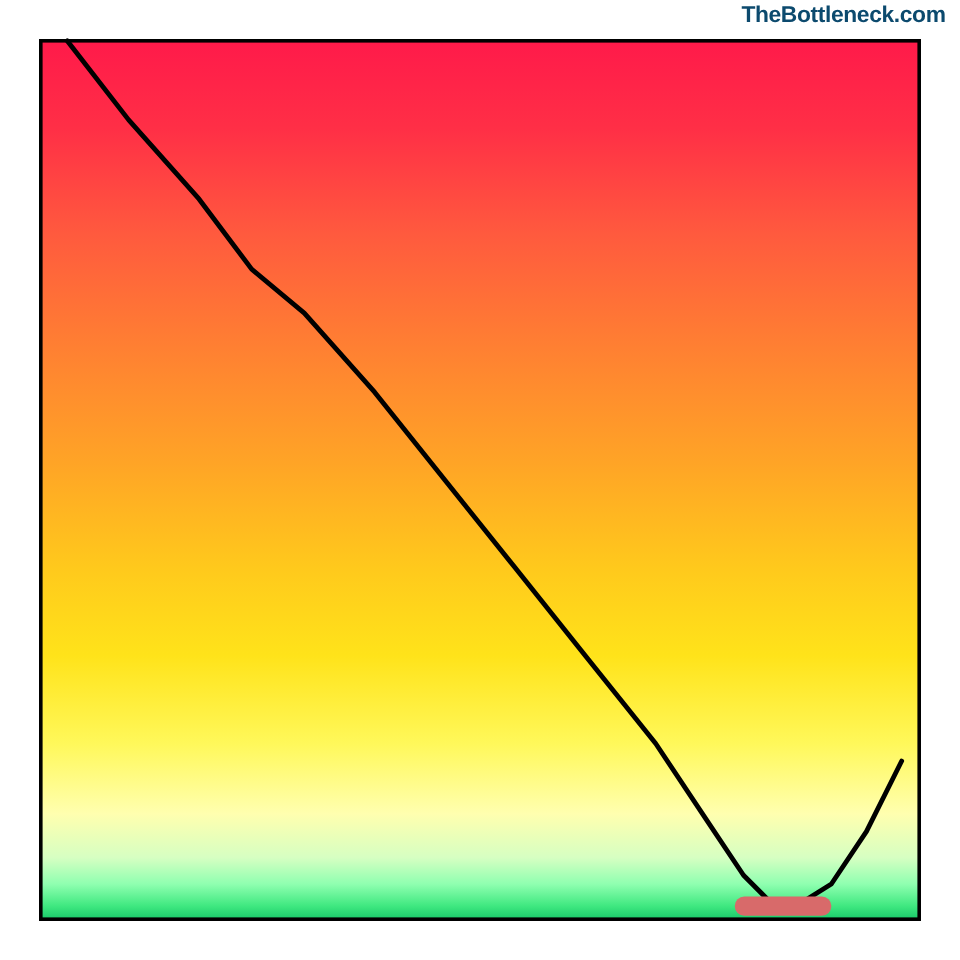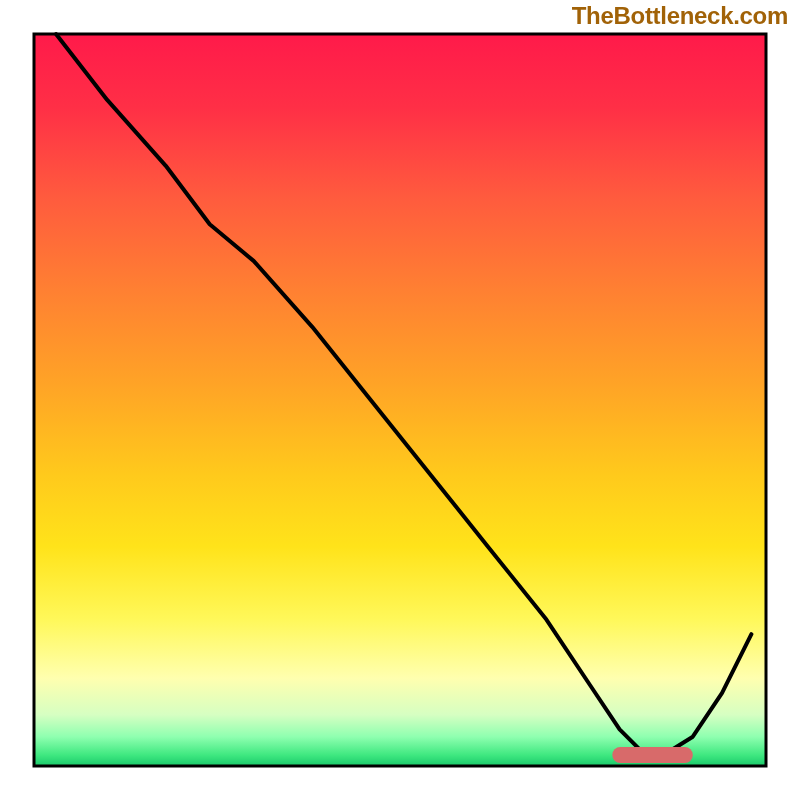--- a/index.html
+++ b/index.html
@@ -15,23 +15,23 @@
   .chart-container {
     position: relative;
     width: 800px;
     height: 800px;
   }
 
   .watermark {
     position: absolute;
     top: 2px;
     right: 12px;
-    font-size: 24px;
+    font-size: 19px;
     font-weight: 600;
-    color: #a16207;
+    color: #0c4a6e;
     letter-spacing: -0.3px;
     z-index: 10;
   }
 
   svg.plot {
     position: absolute;
     left: 0;
     top: 0;
     width: 800px;
     height: 800px;

